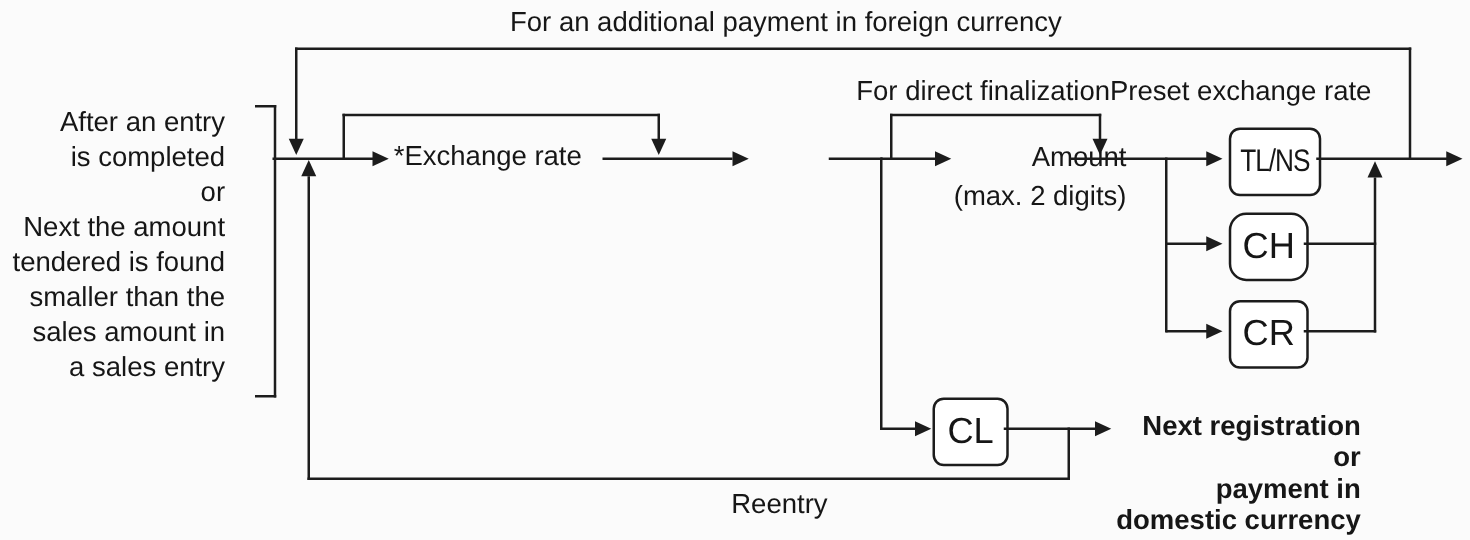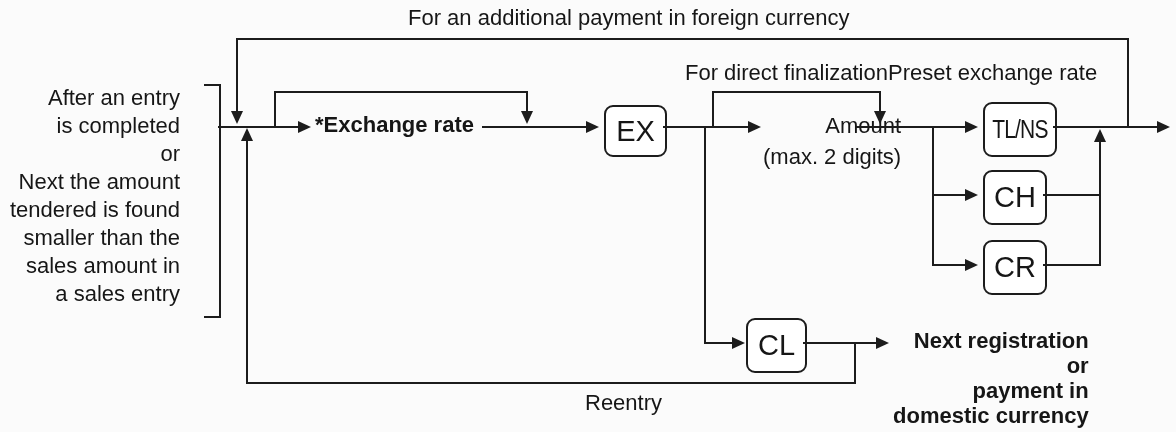--- a/index.html
+++ b/index.html
@@ -62,27 +62,24 @@
   <div class="vl" style="left:1127px;top:38px;height:90px"></div>
 
   <div class="hl" style="left:218px;top:126px;width:82px"></div>
   <div class="ar r" style="left:298px;top:121px;"></div>
 
   <div class="vl" style="left:274px;top:91px;height:36px"></div>
   <div class="hl" style="left:274px;top:91px;width:254px"></div>
   <div class="vl" style="left:526px;top:91px;height:21px"></div>
   <div class="ar d" style="left:521px;top:111px;"></div>
 
-  <div class="lbl" style="left:315px;top:113px;font-weight:bold;">*Exchange rate</div>
+  <div class="lbl" style="left:315px;top:113px;">*Exchange rate</div>
   <div class="hl" style="left:482px;top:126px;width:104px"></div>
   <div class="ar r" style="left:586px;top:121px;"></div>
 
-  <div class="key" style="left:604px;top:105px;width:59px;height:48px;">
-    <span>EX</span>
-  </div>
 
   <div class="hl" style="left:663px;top:126px;width:43px"></div>
   <div class="vl" style="left:704px;top:126px;height:218px"></div>
   <div class="hl" style="left:705px;top:342px;width:28px"></div>
   <div class="ar r" style="left:732px;top:337px;"></div>
 
   <div class="key" style="left:746px;top:318px;width:57px;height:51px;">
     <span>CL</span>
   </div>
   <div class="hl" style="left:803px;top:342px;width:74px"></div>
@@ -121,21 +118,21 @@
   <div class="ar r" style="left:965px;top:121px;"></div>
   <div class="vl" style="left:932px;top:126px;height:140px"></div>
   <div class="hl" style="left:933px;top:194px;width:33px"></div>
   <div class="ar r" style="left:965px;top:189px;"></div>
   <div class="hl" style="left:933px;top:264px;width:33px"></div>
   <div class="ar r" style="left:965px;top:259px;"></div>
 
   <div class="key condensed" style="left:983px;top:102px;width:70px;height:51px;text-align:right;">
     <span>TL/NS</span>
   </div>
-  <div class="key" style="left:983px;top:170px;width:60px;height:51px;">
+  <div class="key" style="left:983px;top:170px;width:60px;height:51px;border-radius:14px;">
     <span>CH</span>
   </div>
   <div class="key" style="left:983px;top:240px;width:60px;height:51px;">
     <span>CR</span>
   </div>
 
   <div class="hl" style="left:1053px;top:126px;width:105px"></div>
   <div class="ar r" style="left:1157px;top:121px;"></div>
   <div class="hl" style="left:1043px;top:194px;width:58px"></div>
   <div class="hl" style="left:1043px;top:264px;width:58px"></div>

